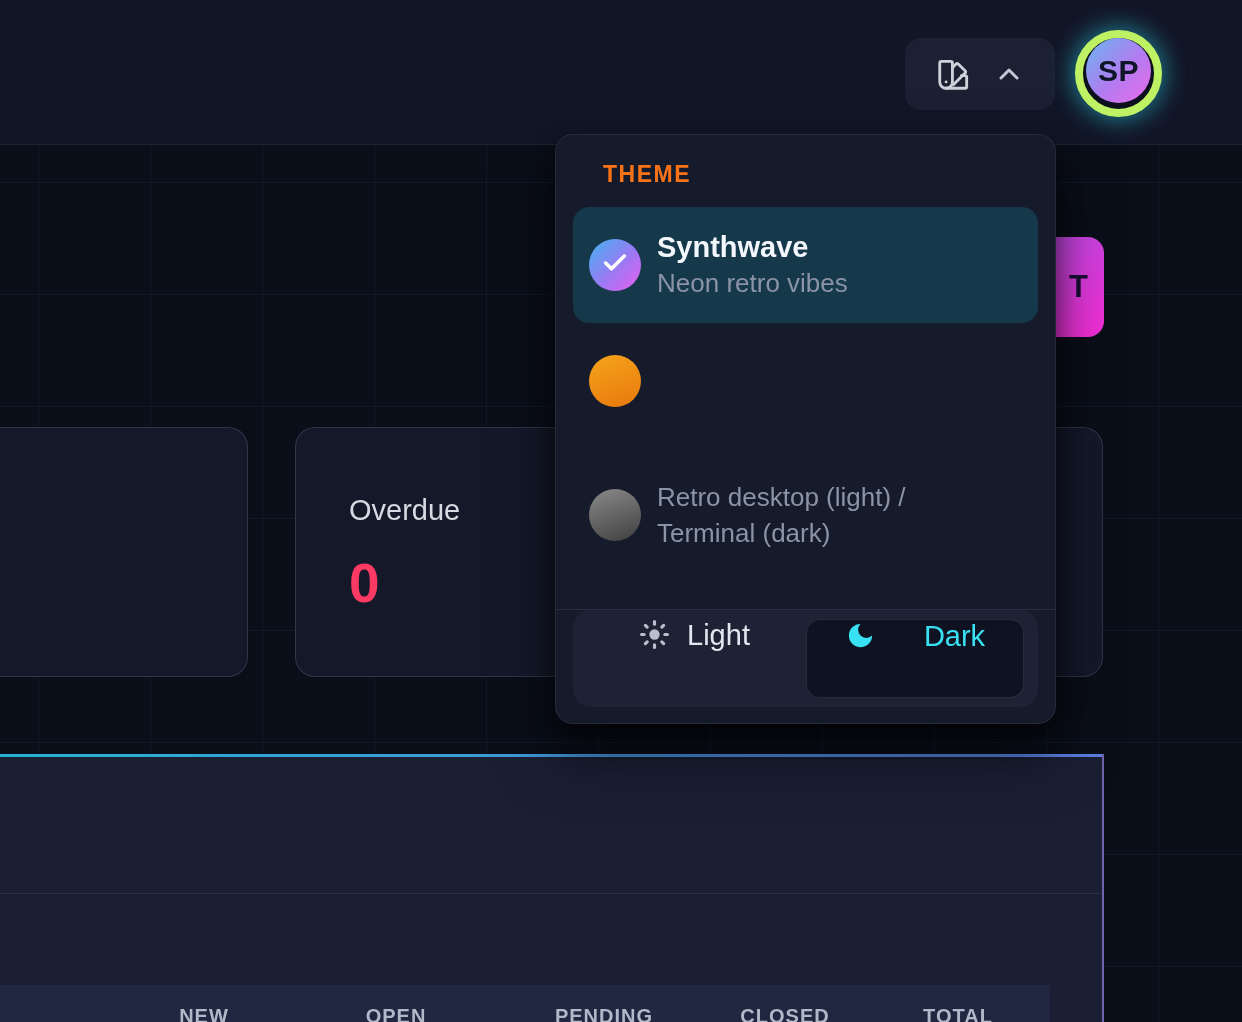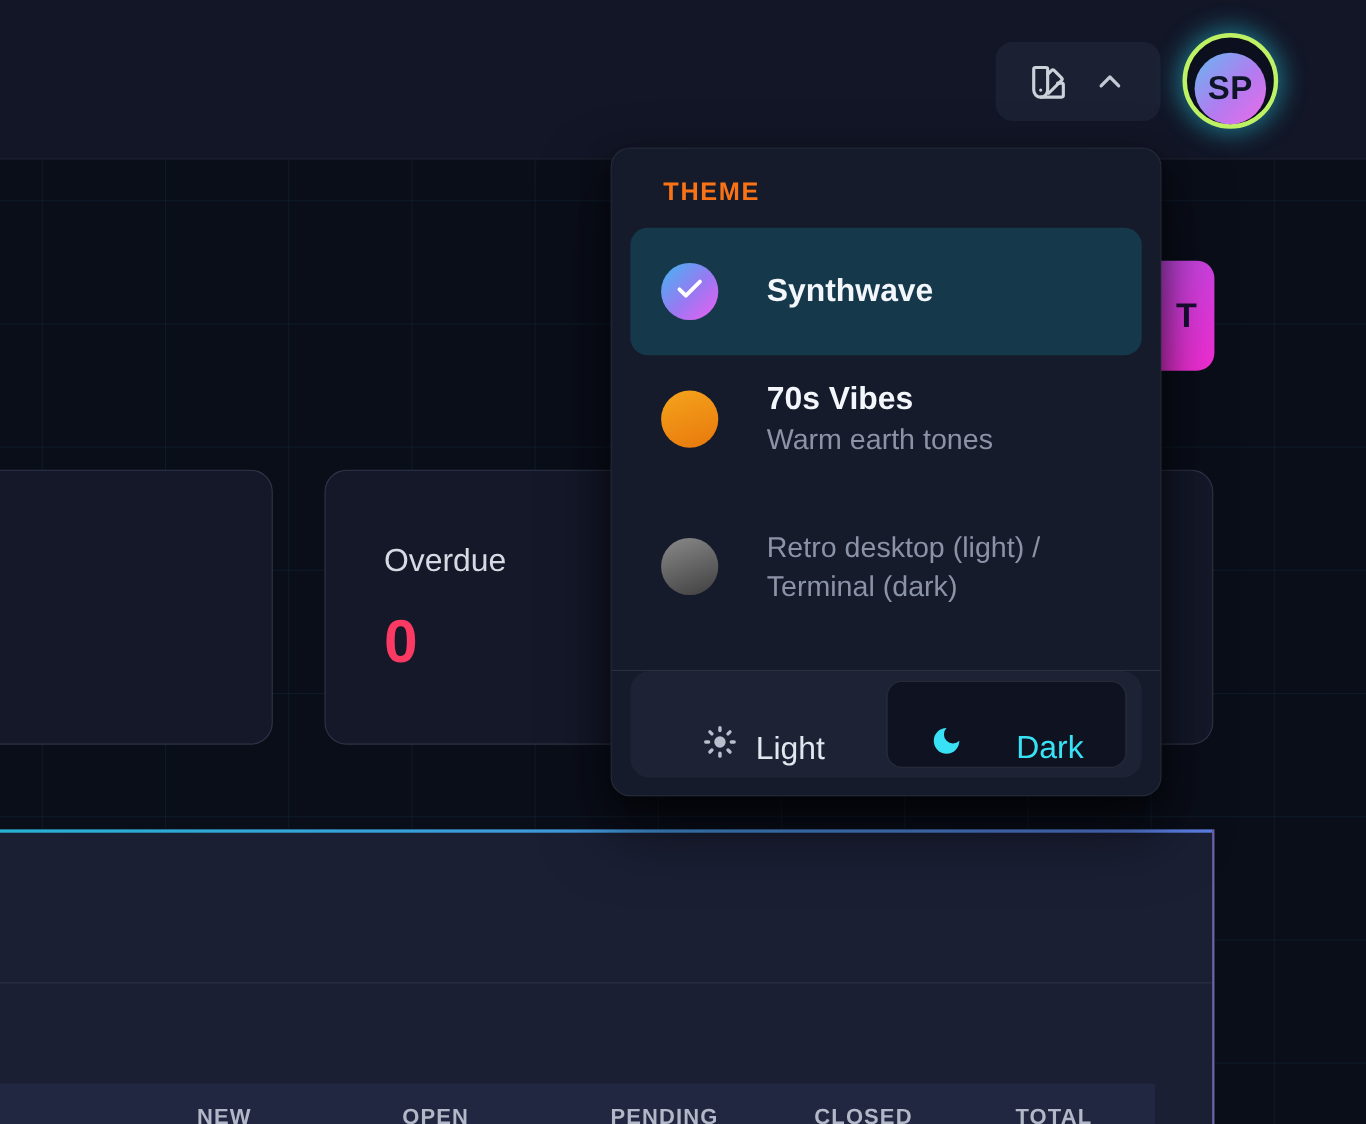--- a/index.html
+++ b/index.html
@@ -34,23 +34,23 @@
     position:absolute; left:905px; top:38px; width:150px; height:72px;
     background:#1b2132; border-radius:16px; border:none;
     display:flex; align-items:center; justify-content:center; gap:20px;
     cursor:pointer;
   }
   .theme-toggle-btn svg { display:block; }
   .avatar {
     position:absolute; left:1075px; top:30px; width:87px; height:87px;
     border-radius:50%;
     background:#0c101e;
-    border:4px solid #bef264;
+    border:8px solid #bef264;
     box-shadow:0 0 22px 4px rgba(43,227,246,0.45);
-    display:flex; align-items:flex-end; justify-content:center;
+    display:flex; align-items:flex-start; justify-content:center;
     cursor:pointer;
   }
   .avatar-inner {
     width:65px; height:65px; border-radius:50%;
     background:linear-gradient(135deg,#67b7f0 0%,#b37bf0 55%,#ec6ce8 100%);
     display:flex; align-items:center; justify-content:center;
     font-size:30px; font-weight:700; color:#0e1526; letter-spacing:0.5px;
   }
 
   
@@ -111,22 +111,22 @@
     box-shadow:0 30px 60px rgba(0,0,0,0.55), 0 10px 25px rgba(0,0,0,0.40);
     padding:24px 17px 16px;
     z-index:10;
   }
   .menu-section-label {
     font-size:23px; font-weight:700; letter-spacing:1.5px;
     color:#f97316; margin:0 0 18px 30px; line-height:30px;
   }
   .menu-section-label.appearance { margin-top:26px; line-height:32px; }
   .theme-option {
-    display:flex; align-items:center; gap:44px;
-    padding:0 28px; height:116px; border-radius:16px; cursor:pointer;
+    display:flex; align-items:center; gap:16px;
+    padding:0 16px; height:116px; border-radius:16px; cursor:pointer;
   }
   .theme-option.tall { height:152px; }
   .theme-option.selected { background:#15384b; }
   .swatch-circle {
     width:52px; height:52px; border-radius:50%; flex:0 0 52px;
     display:flex; align-items:center; justify-content:center;
   }
   .sw-synthwave { background:linear-gradient(135deg,#41b6f2 0%,#9b78f2 55%,#ee5ff2 100%); }
   .sw-classic   { background:linear-gradient(135deg,#6d8df6 0%,#3e4ef0 100%); }
   .sw-70s       { background:linear-gradient(160deg,#f5a41c 0%,#e8780c 100%); }
@@ -134,21 +134,21 @@
   .opt-title { font-size:29px; font-weight:700; color:#f3f6fb; line-height:36px; }
   .opt-desc  { font-size:26px; color:#8b93a6; line-height:36px; }
   .menu-divider { height:1px; background:rgba(255,255,255,0.09); margin:18px -17px 0; }
 
   .appearance-toggle {
     height:97px; border-radius:18px; background:#1d2335;
     display:flex; align-items:stretch;
     padding:9px 14px 9px 10px;
   }
   .appearance-option {
-    display:flex; align-items:flex-end; justify-content:center; gap:17px;
+    display:flex; align-items:flex-start; justify-content:center; gap:17px;
     font-size:29px; cursor:pointer; border:none; background:transparent;
     font-family:inherit;
   }
   .appearance-option.light { flex:1; color:#e2e6ef; }
   .appearance-option.dark {
     width:218px; border-radius:14px; background:#0f1321;
     border:1.5px solid rgba(255,255,255,0.10);
     color:#38e1f3;
     gap:48px;
   }
@@ -210,30 +210,27 @@
   <div class="theme-option selected">
     <div class="swatch-circle sw-synthwave">
       <span>
         <svg width="28" height="28" viewBox="0 0 24 24" fill="none" stroke="#ffffff" stroke-width="3" stroke-linecap="round" stroke-linejoin="round">
           <path d="M20 6 9 17l-5-5"></path>
         </svg>
       </span>
     </div>
     <div>
       <div class="opt-title">Synthwave</div>
+      <div class="opt-desc">Neon retro vibes</div>
     </div>
   </div>
 
 
   <div class="theme-option">
     <div class="swatch-circle sw-70s"></div>
-    <div>
-      <div class="opt-title">70s Vibes</div>
-      <div class="opt-desc">Warm earth tones</div>
-    </div>
   </div>
 
   <div class="theme-option tall">
     <div class="swatch-circle sw-90s"></div>
     <div style="max-width:300px;">
       <div class="opt-desc">Retro desktop (light) / Terminal (dark)</div>
     </div>
   </div>
 
   <div class="menu-divider"></div>

